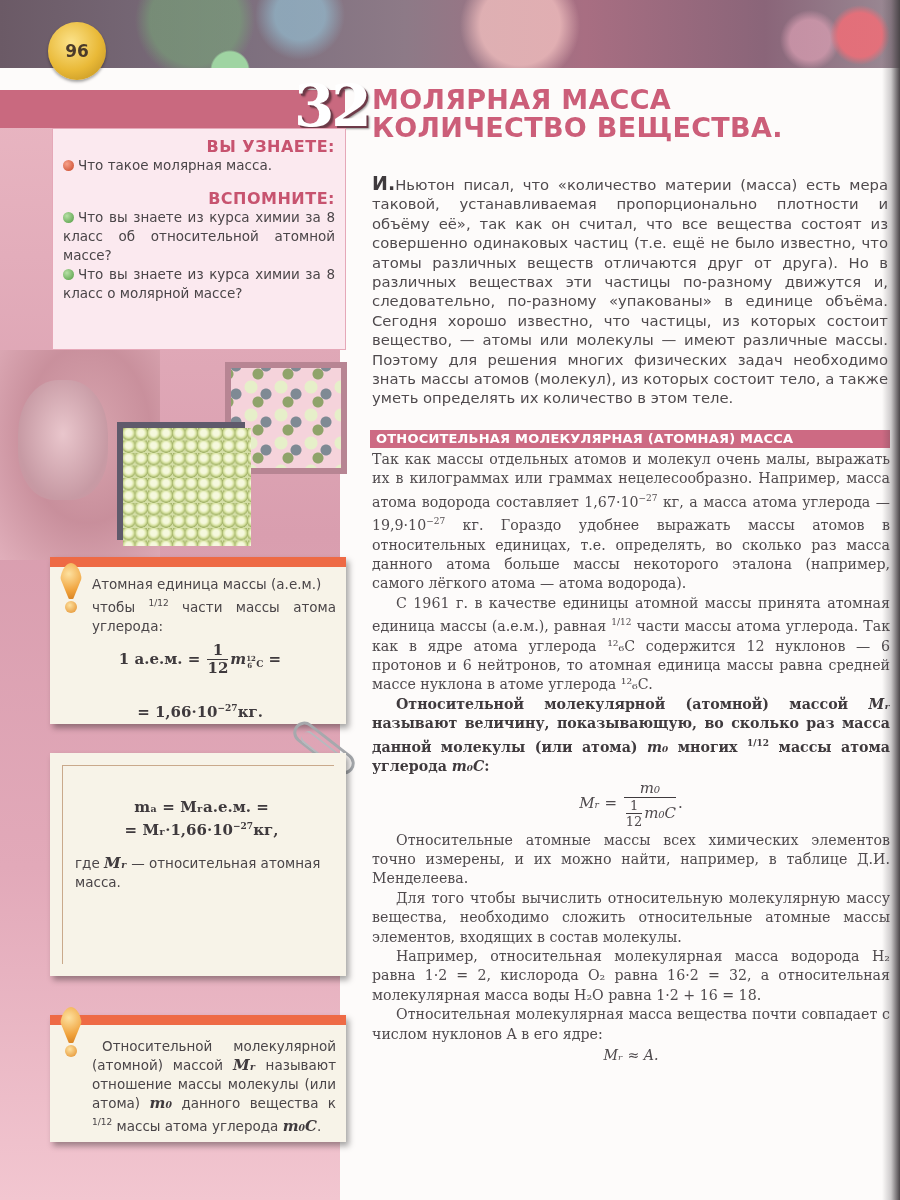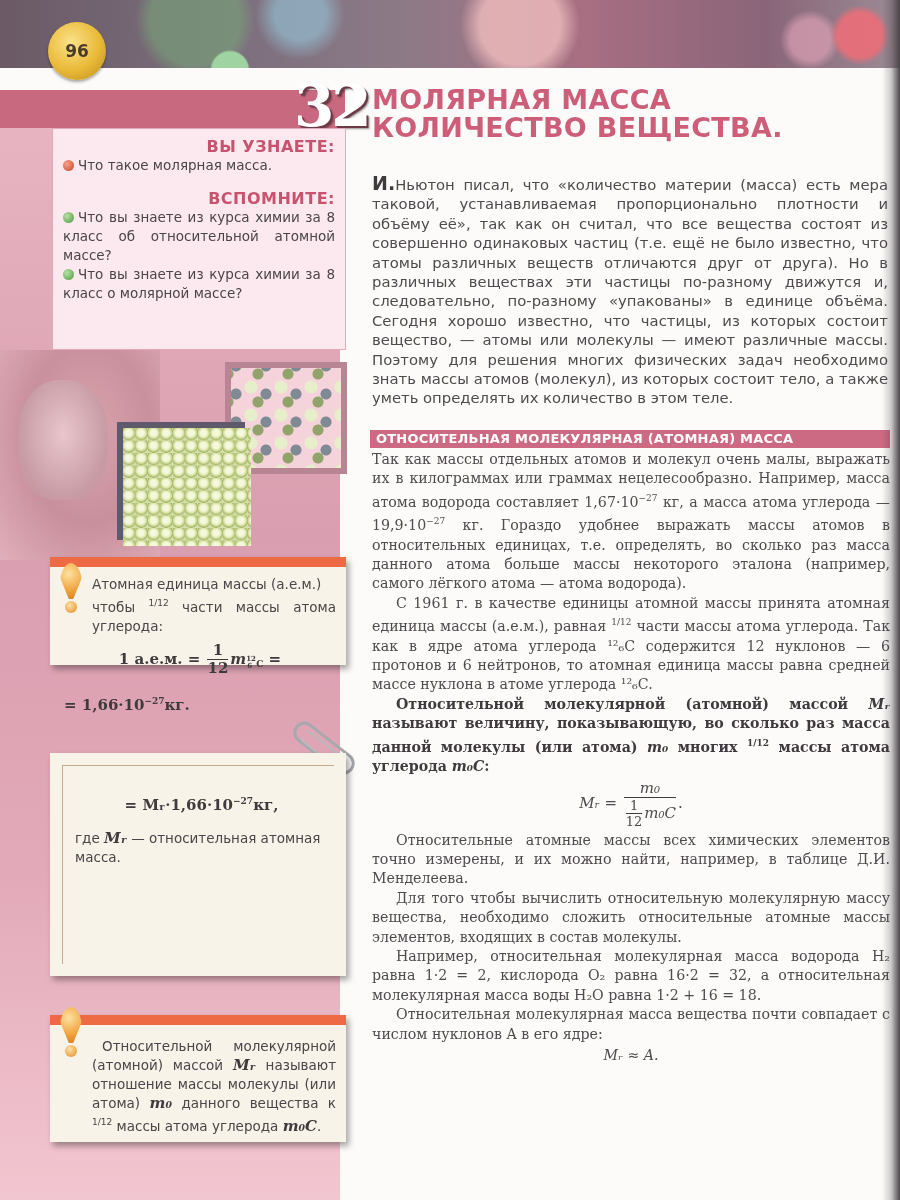--- a/index.html
+++ b/index.html
@@ -87,21 +87,21 @@
   .note-top-bar { position: absolute; left: 0; top: 0; height: 10px; background: #ee6a45; }
   .exclaim {
     position: absolute; width: 22px; height: 50px;
   }
   .exclaim .drop { position: absolute; left: 0; top: 0; width: 22px; height: 36px;
     background: radial-gradient(circle at 40% 30%, #fde1a0, #f0a23c 60%, #d27a1c);
     border-radius: 50% 50% 45% 45% / 60% 60% 40% 40%; clip-path: polygon(0 0,100% 0,100% 40%,60% 100%,40% 100%,0 40%); }
   .exclaim .dot { position: absolute; left: 5px; top: 38px; width: 12px; height: 12px; border-radius: 50%;
     background: radial-gradient(circle at 40% 35%, #fde1a0, #e38b26); }
 
-  .note1 { left: 50px; top: 557px; width: 296px; height: 108px; padding: 18px 10px 6px 14px; }
+  .note1 { left: 50px; top: 557px; width: 296px; height: 167px; padding: 18px 10px 6px 14px; }
   .note1 .txt { text-align: justify; }
   .note1 .indent { padding-left: 28px; }
   .formula { font-family: "DejaVu Serif", serif; font-weight: bold; font-size: 15px; color: #3f3a3d; }
   .frac { display: inline-block; vertical-align: middle; text-align: center; line-height: 17px; margin: 0 2px; }
   .frac .num { display: block; border-bottom: 1.2px solid #3f3a3d; padding: 0 2px; }
   .frac .den { display: block; }
   .sup { font-size: 9px; vertical-align: 6px; }
   .iso { display: inline-block; position: relative; width: 10px; height: 10px; font-size: 7px; line-height: 7px; vertical-align: -4px; }
   .iso .top { position: absolute; left: 0; top: -3px; }
   .iso .bot { position: absolute; left: 1px; top: 4px; }
@@ -182,29 +182,30 @@
   <div class="txt indent" style="text-align:justify">
     <span>чтобы</span>
     <span class="sup">1/12</span>
     <span>части массы атома углерода:</span>
   </div>
   <div class="formula" style="text-align:center;margin-top:6px">
     <span>1 а.е.м. =</span>
     <span class="frac"><span class="num">1</span><span class="den">12</span></span><i>m</i><span class="iso"><span class="top">12</span><span class="bot">6</span></span><span style="font-size:9px;vertical-align:-3px">C</span>
     <span>=</span>
   </div>
-  <div class="formula" style="text-align:left;margin-top:15px">
+  <div class="formula" style="text-align:center;margin-top:22px">
     <span>= 1,66·10</span><span class="sup">−27</span><span>кг.</span>
   </div>
 </div>
 
 <div class="clip"></div>
 
 <div class="note note2">
   <div class="inner">
+    <div class="formula" style="text-align:center;margin-top:6px;font-size:15px"><span>mₐ = Mᵣа.е.м. =</span></div>
     <div class="formula" style="text-align:center;font-size:15px"><span>= Mᵣ·1,66·10</span><span class="sup">−27</span><span>кг,</span></div>
     <div style="margin-top:14px"><span>где</span> <i class="formula">Mᵣ</i> <span>— относительная атомная масса.</span></div>
   </div>
 </div>
 
 <div class="note note3">
   <div class="note-top-bar" style="width:296px"></div>
   <div class="exclaim" style="left:10px;top:-8px">
       <div class="drop"></div>
       <div class="dot"></div>

